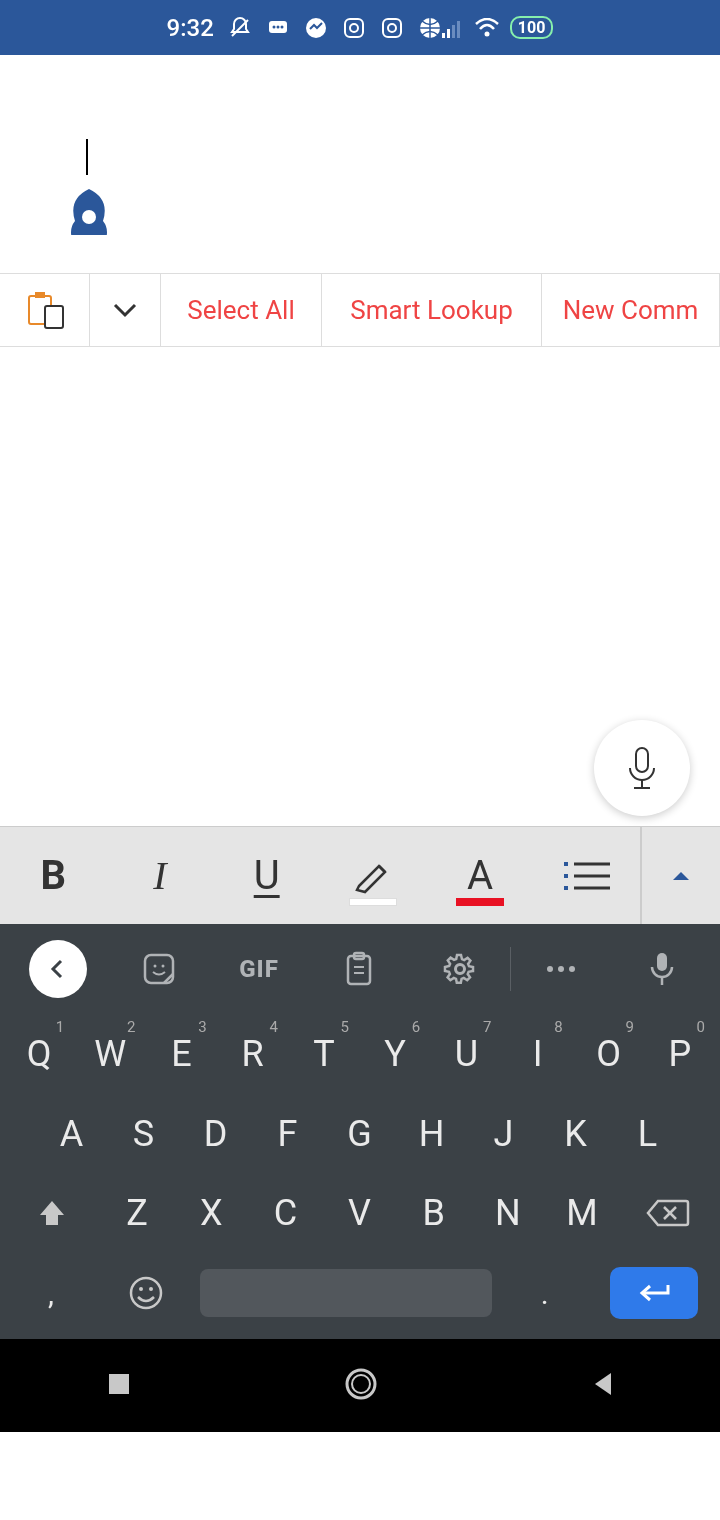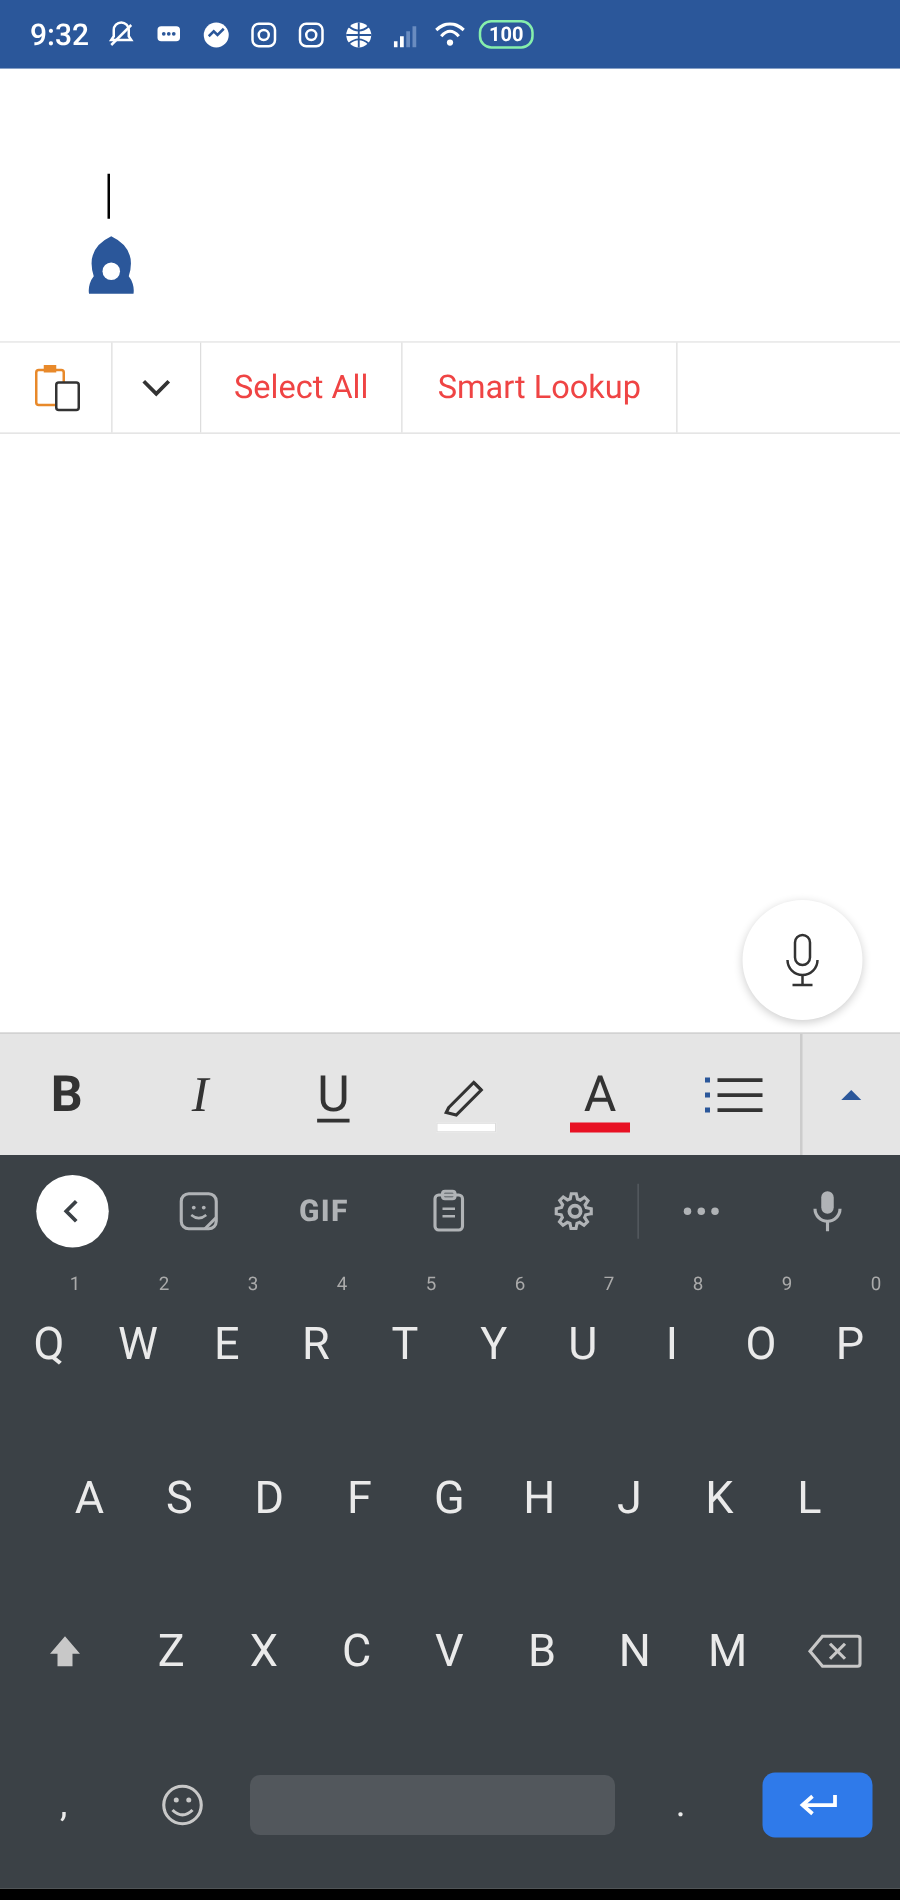--- a/index.html
+++ b/index.html
@@ -1,19 +1,19 @@
 <!DOCTYPE html>
 <html><head>
 <meta charset="utf-8">
 <style>
 * { margin: 0; padding: 0; box-sizing: border-box; font-family: -apple-system, BlinkMacSystemFont, 'Segoe UI', Roboto, Arial, sans-serif; }
 html, body { width: 720px; height: 1520px; overflow: hidden; background: #fff; }
 
 
-.status-bar { height: 55px; background: #2b579a; color: #fff; display: flex; align-items: center; padding: 0 24px; justify-content: flex-start; gap: 16px; }
+.status-bar { height: 55px; background: #2b579a; color: #fff; display: flex; align-items: center; padding: 0 24px; justify-content: center; }
 .status-left { display: flex; align-items: center; gap: 14px; }
 .status-right { display: flex; align-items: center; gap: 10px; }
 .status-time { font-size: 24px; font-weight: 500; }
 .status-icon { display: inline-flex; }
 .battery-badge { border: 2px solid #86efac; border-radius: 10px; padding: 0 6px; font-size: 16px; font-weight: 700; }
 
 
 .doc-area { height: 218px; background: #fff; position: relative; }
 .text-cursor { position: absolute; top: 84px; left: 86px; width: 2px; height: 36px; background: #000; }
 .cursor-handle { position: absolute; top: 124px; left: 68px; }
@@ -36,21 +36,21 @@
 .fmt-btn { flex: 1; height: 100%; display: flex; align-items: center; justify-content: center; font-size: 40px; font-weight: 700; color: #333; }
 .fmt-italic { font-style: italic; font-family: Georgia, serif; font-weight: 400; }
 .fmt-underline { text-decoration: underline; text-underline-offset: 6px; text-decoration-thickness: 3px; font-weight: 400; }
 .fmt-highlight { position: relative; }
 .fmt-highlight-bar { position: absolute; bottom: 18px; width: 48px; height: 8px; background: #fff; border: 1px solid #ddd; }
 .fmt-fontcolor { position: relative; font-weight: 400; }
 .fmt-fontcolor-bar { position: absolute; bottom: 18px; width: 48px; height: 8px; background: #e81123; }
 .fmt-expand { width: 80px; flex: 0 0 80px; border-left: 2px solid #ccc; }
 
 
-.keyboard { height: 587px; background: #3b4146; color: #e8e8e8; display: flex; flex-direction: column; }
+.keyboard { height: 415px; background: #3b4146; color: #e8e8e8; display: flex; flex-direction: column; }
 .kb-toolbar { height: 90px; display: flex; align-items: center; padding: 0 8px; }
 .kb-tool { flex: 1; display: flex; align-items: center; justify-content: center; height: 100%; }
 .kb-back-circle { width: 58px; height: 58px; border-radius: 50%; background: #fff; display: flex; align-items: center; justify-content: center; }
 .kb-gif { font-weight: 800; font-size: 24px; letter-spacing: 1px; color: #b0b3b6; }
 .kb-divider { width: 1px; height: 44px; background: #5a5f64; }
 .kb-rows { flex: 1; display: flex; flex-direction: column; padding: 0 4px 6px; }
 .kb-row { flex: 1; display: flex; }
 .kb-key { flex: 1; display: flex; align-items: center; justify-content: center; font-size: 36px; font-weight: 400; color: #eaeaea; position: relative; letter-spacing: 1px; }
 .kb-key sup { position: absolute; top: 4px; right: 10px; font-size: 15px; color: #aaa; }
 .kb-row2 { padding: 0 32px; }
@@ -150,20 +150,21 @@
         <rect x="22" y="16" width="18" height="22" rx="2" fill="#fff" stroke="#333" stroke-width="2"></rect>
       </svg>
   </div>
   <div class="ctx-item ctx-dropdown">
     <svg width="26" height="16" viewBox="0 0 26 16">
         <path d="M3 3 L13 13 L23 3" stroke="#333" stroke-width="3" fill="none"></path>
       </svg>
   </div>
   <div class="ctx-item ctx-select">Select All</div>
   <div class="ctx-item ctx-smart">Smart Lookup</div>
+  <div class="ctx-item ctx-comment">New Comm</div>
 </div>
 
 <div class="empty-area">
   <div class="mic-fab">
     <svg width="40" height="48" viewBox="0 0 40 48" fill="none">
         <rect x="14" y="4" width="12" height="24" rx="6" stroke="#333" stroke-width="2"></rect>
         <path d="M8 24 a12 12 0 0 0 24 0" stroke="#333" stroke-width="2"></path>
         <line x1="20" y1="36" x2="20" y2="44" stroke="#333" stroke-width="2"></line>
         <line x1="12" y1="44" x2="28" y2="44" stroke="#333" stroke-width="2"></line>
       </svg>

